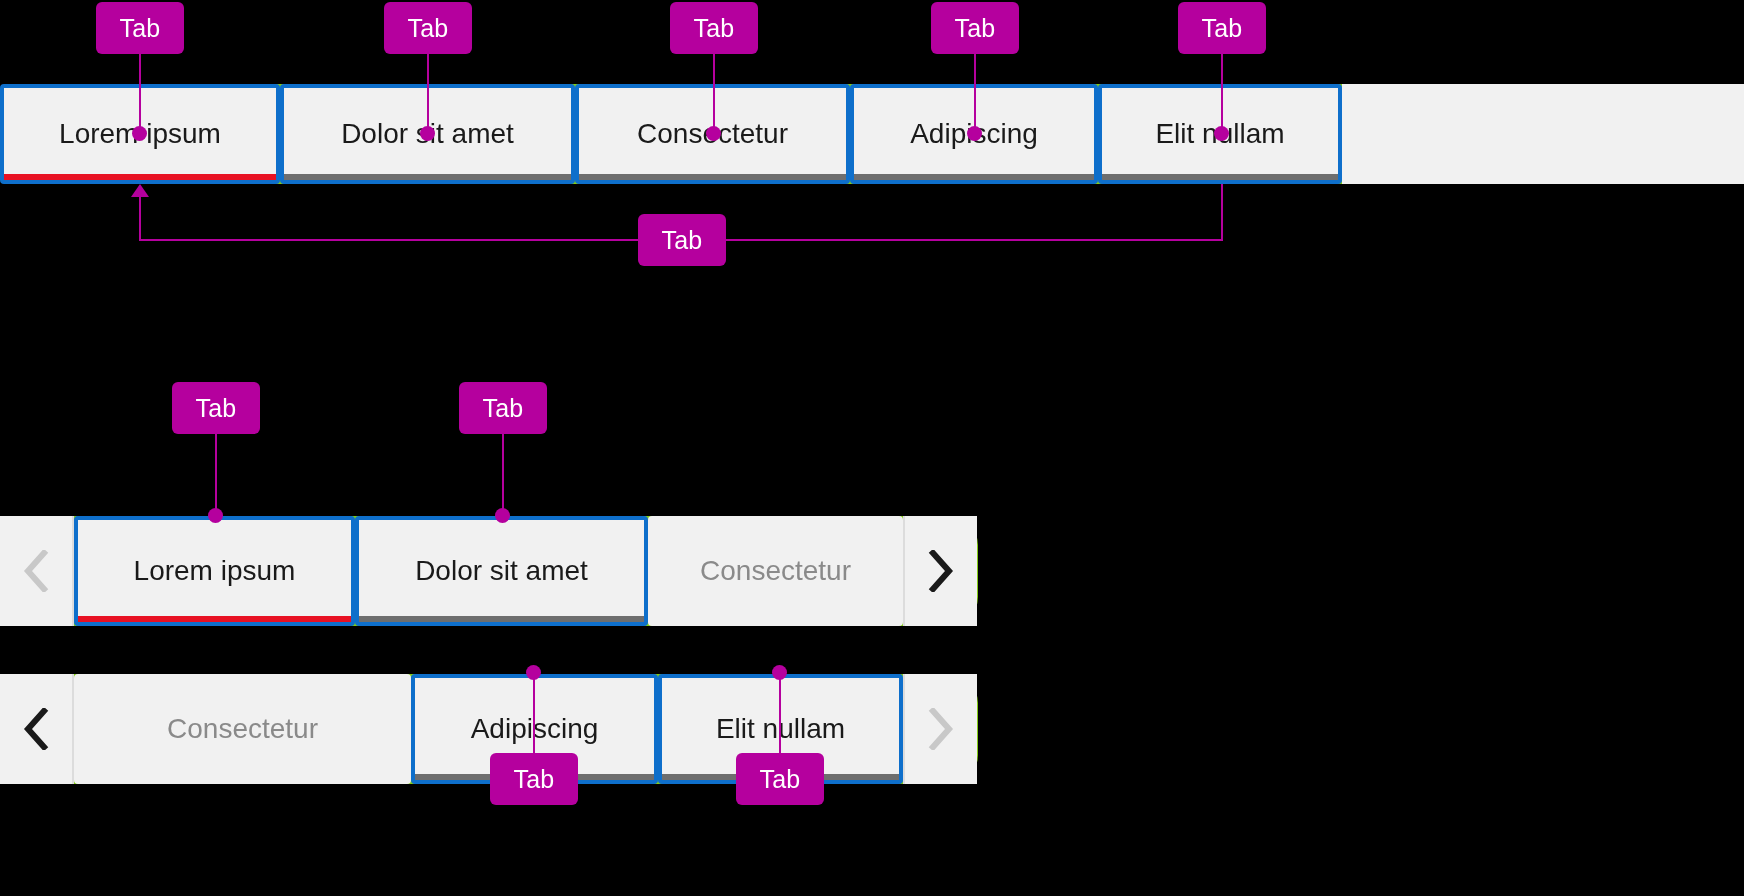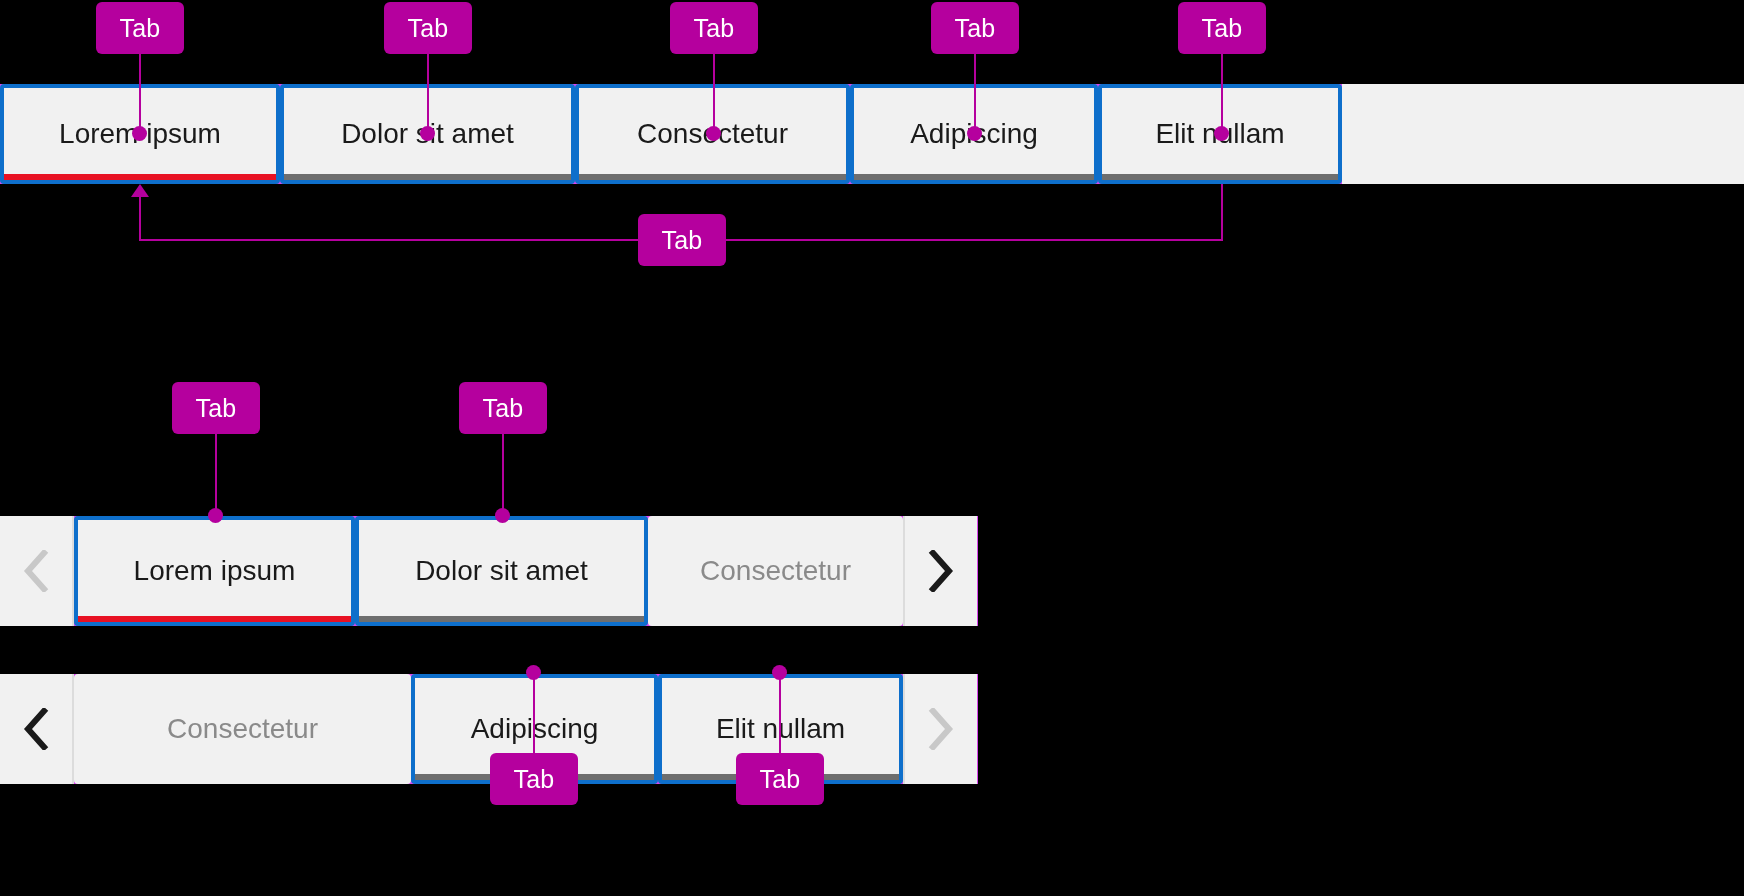--- a/index.html
+++ b/index.html
@@ -51,25 +51,26 @@
     width: 0; height: 0;
     border-left: 9px solid transparent;
     border-right: 9px solid transparent;
     border-bottom: 13px solid #B5009E;
     z-index: 36;
   }
 
   
   .tabstrip {
     position: absolute;
-    background: #d946ef;
+    background: #84cc16;
     display: flex;
     align-items: stretch;
     box-sizing: border-box;
     z-index: 10;
+    border-radius: 29px;
   }
 
   .tab {
     position: relative;
     display: flex;
     align-items: center;
     justify-content: center;
     box-sizing: border-box;
     background: #F1F1F1;
     color: #1A1A1A;

